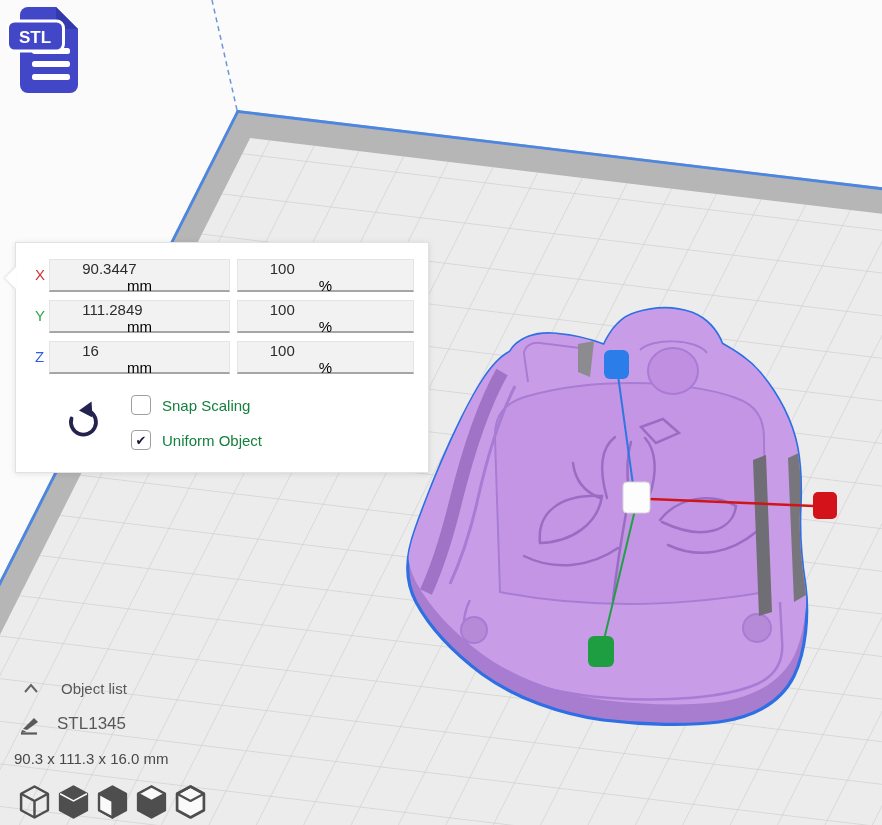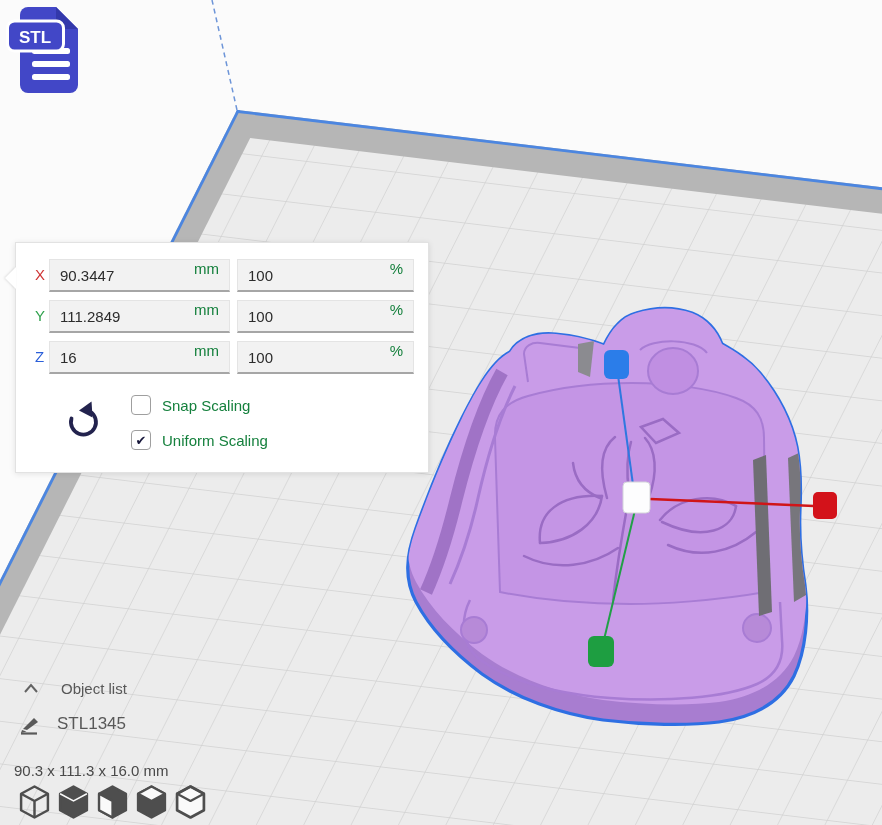--- a/index.html
+++ b/index.html
@@ -25,50 +25,50 @@
     border-right:11px solid #ffffff;
     filter:drop-shadow(-1px 0 1px rgba(0,0,0,0.12));
   }
   .axis-row{position:absolute;left:0;width:100%;height:34px;}
   .row-0{top:16px}.row-1{top:57px}.row-2{top:98px}
   .axis-label{position:absolute;left:19px;top:7px;font-size:15px;width:16px;}
   .axis-x{color:#cf3535}.axis-y{color:#2fa14c}.axis-z{color:#2b5fd9}
   .field{
     position:absolute;top:0;height:33px;box-sizing:border-box;
     background:#f2f2f2;border:1px solid #e4e4e4;border-bottom:2px solid #a6a6a6;
-    display:flex;justify-content:space-between;padding:0 10px;
+    display:flex;align-items:center;justify-content:space-between;padding:0 10px;flex-direction:column;
   }
   .field-mm{left:33px;width:181px;}
   .field-pct{left:221px;width:177px;}
   .field input{
     border:none;background:transparent;outline:none;padding:0;margin:0;
     font-family:"Liberation Sans",sans-serif;font-size:15px;color:#2c2c2c;width:72%;
   }
-  .unit{font-size:15px;color:#15803d;flex:none;}
+  .unit{font-size:15px;color:#000000;flex:none;}
   .checkbox{
     position:absolute;left:115px;width:20px;height:20px;box-sizing:border-box;
     border:1.5px solid #9f9f9f;border-radius:4px;background:#fff;
     display:flex;align-items:center;justify-content:center;
     font-size:13px;color:#16163a;cursor:pointer;
   }
   #cb-snap{top:152px}
   #cb-uniform{top:187px}
   .cb-label{position:absolute;left:146px;font-size:15px;color:#15803d;}
   #lbl-snap{top:154px}
   #lbl-uniform{top:189px}
   #reset-btn{position:absolute;left:46px;top:156px;width:42px;height:48px;cursor:pointer;}
   
   #objectlist{position:absolute;left:0;top:668px;width:280px;color:#585858;}
   #ol-header{position:absolute;left:13px;top:10px;width:260px;height:20px;text-align:right;}
   #ol-chevron{position:absolute;left:9px;top:3px;}
   #ol-title{position:absolute;left:48px;top:2px;font-size:15px;}
   #ol-item{position:absolute;left:13px;top:42px;width:260px;height:24px;}
   #ol-pencil{position:absolute;left:4px;top:2px;}
   #ol-itemname{position:absolute;left:44px;top:4px;font-size:17px;}
-  #ol-dims{position:absolute;left:14px;top:82px;font-size:15px;color:#494949;margin-top:12px;}
+  #ol-dims{position:absolute;left:14px;top:82px;font-size:15px;color:#494949;}
   
   #view-toolbar{position:absolute;left:18px;top:783px;display:flex;gap:6px;}
   .vt-icon{width:33px;height:38px;cursor:pointer;}
 </style>
 </head>
 <body>
 
 <svg id="viewport" viewBox="0 0 882 825">
   <defs>
     <pattern id="grid" width="45" height="45" patternUnits="userSpaceOnUse">
@@ -217,21 +217,21 @@
   </svg>
 
   <div class="checkbox" id="cb-snap">
     <span></span>
   </div>
   <span class="cb-label" id="lbl-snap">Snap Scaling</span>
 
   <div class="checkbox" id="cb-uniform">
     <span>✔</span>
   </div>
-  <span class="cb-label" id="lbl-uniform">Uniform Scaling</span>
+  <span class="cb-label" id="lbl-uniform">Uniform Object</span>
 </div>
 
 <div id="objectlist">
   <div id="ol-header">
     <svg id="ol-chevron" width="18" height="14" viewBox="0 0 18 14">
       <polyline points="3,11 9,4 15,11" fill="none" stroke="#636363" stroke-width="2"></polyline>
     </svg>
     <span id="ol-title">Object list</span>
   </div>
   <div id="ol-item">

